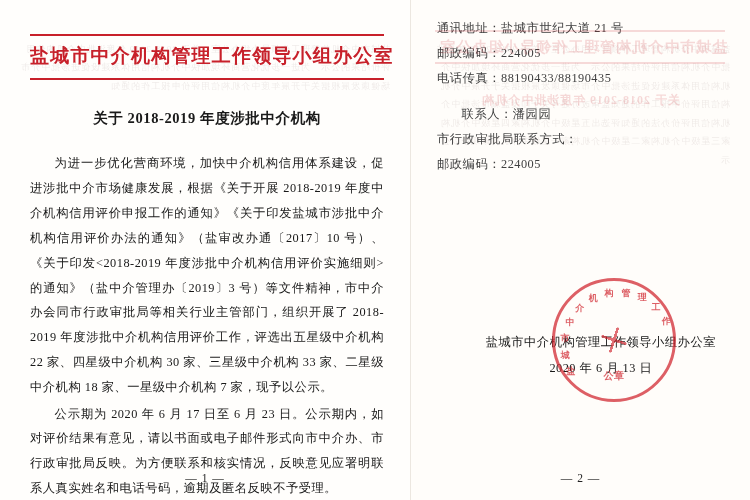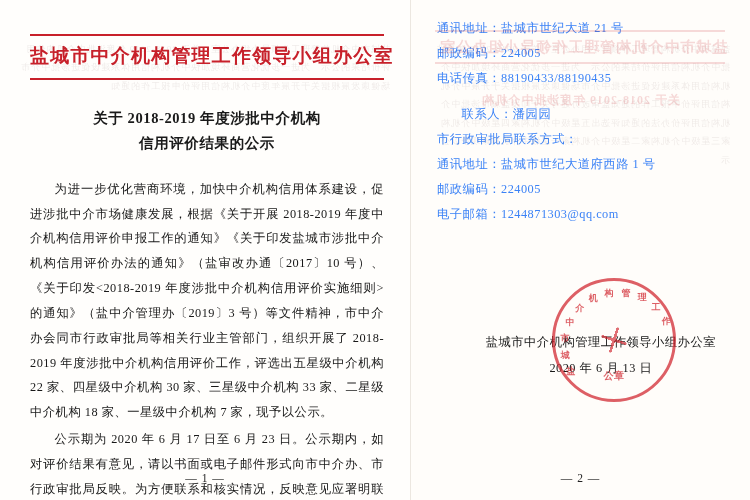--- a/index.html
+++ b/index.html
@@ -99,21 +99,21 @@
     width: 100%;
     text-align: center;
     font-size: 11.5px;
     color: #222;
     letter-spacing: 1px;
   }
   
   .kv-list {
     font-size: 12.3px;
     line-height: 2.05;
-    color: #3b82f6;
+    color: #404040;
     letter-spacing: 0.5px;
   }
   .kv-list p { margin: 0; }
   .kv-gap { height: 10px; }
   .sign-block {
     position: absolute;
     right: 34px;
     bottom: 118px;
     text-align: center;
     font-size: 12.3px;
@@ -200,21 +200,20 @@
     <div class="bleed">
       盐城市中介机构管理工作领导小组办公室　关于 2018-2019 年度涉批中介机构信用评价结果的公示　为进一步优化营商环境加快中介机构信用体系建设促进涉批中介市场健康发展根据关于开展年度中介机构信用评价申报工作的通知
     </div>
 
     <div class="header-box">
       <div class="header-title">盐城市中介机构管理工作领导小组办公室</div>
     </div>
 
     <div class="doc-title">
       <div>关于 2018-2019 年度涉批中介机构</div>
-      <div>信用评价结果的公示</div>
     </div>
 
     <div class="body-text">
       <p>为进一步优化营商环境，加快中介机构信用体系建设，促进涉批中介市场健康发展，根据《关于开展 2018-2019 年度中介机构信用评价申报工作的通知》《关于印发盐城市涉批中介机构信用评价办法的通知》（盐审改办通〔2017〕10 号）、《关于印发&lt;2018-2019 年度涉批中介机构信用评价实施细则&gt;的通知》（盐中介管理办〔2019〕3 号）等文件精神，市中介办会同市行政审批局等相关行业主管部门，组织开展了 2018-2019 年度涉批中介机构信用评价工作，评选出五星级中介机构 22 家、四星级中介机构 30 家、三星级中介机构 33 家、二星级中介机构 18 家、一星级中介机构 7 家，现予以公示。</p>
       <p>公示期为 2020 年 6 月 17 日至 6 月 23 日。公示期内，如对评价结果有意见，请以书面或电子邮件形式向市中介办、市行政审批局反映。为方便联系和核实情况，反映意见应署明联系人真实姓名和电话号码，逾期及匿名反映不予受理。</p>
     </div>
 
     <div class="page-num">— 1 —</div>
   </div>
 
@@ -237,23 +236,21 @@
       <p>通讯地址：盐城市世纪大道 21 号</p>
       <p>邮政编码：224005</p>
       <p>电话传真：88190433/88190435</p>
     </div>
 
     <div class="kv-gap"></div>
 
     <div class="kv-list">
       <p style="text-indent:2em;">联系人：潘园园</p>
       <p>市行政审批局联系方式：</p>
-      <p>通讯地址：盐城市世纪大道府西路 1 号</p>
       <p>邮政编码：224005</p>
-      <p>电子邮箱：1244871303@qq.com</p>
     </div>
 
     <div class="sign-block">
       <div>盐城市中介机构管理工作领导小组办公室</div>
       <div>2020 年 6 月 13 日</div>
     </div>
 
     <div class="stamp">
       <div class="stamp-text">
         <span style="transform:rotate(-118deg) translate(0,-54px) rotate(118deg);">盐</span>

